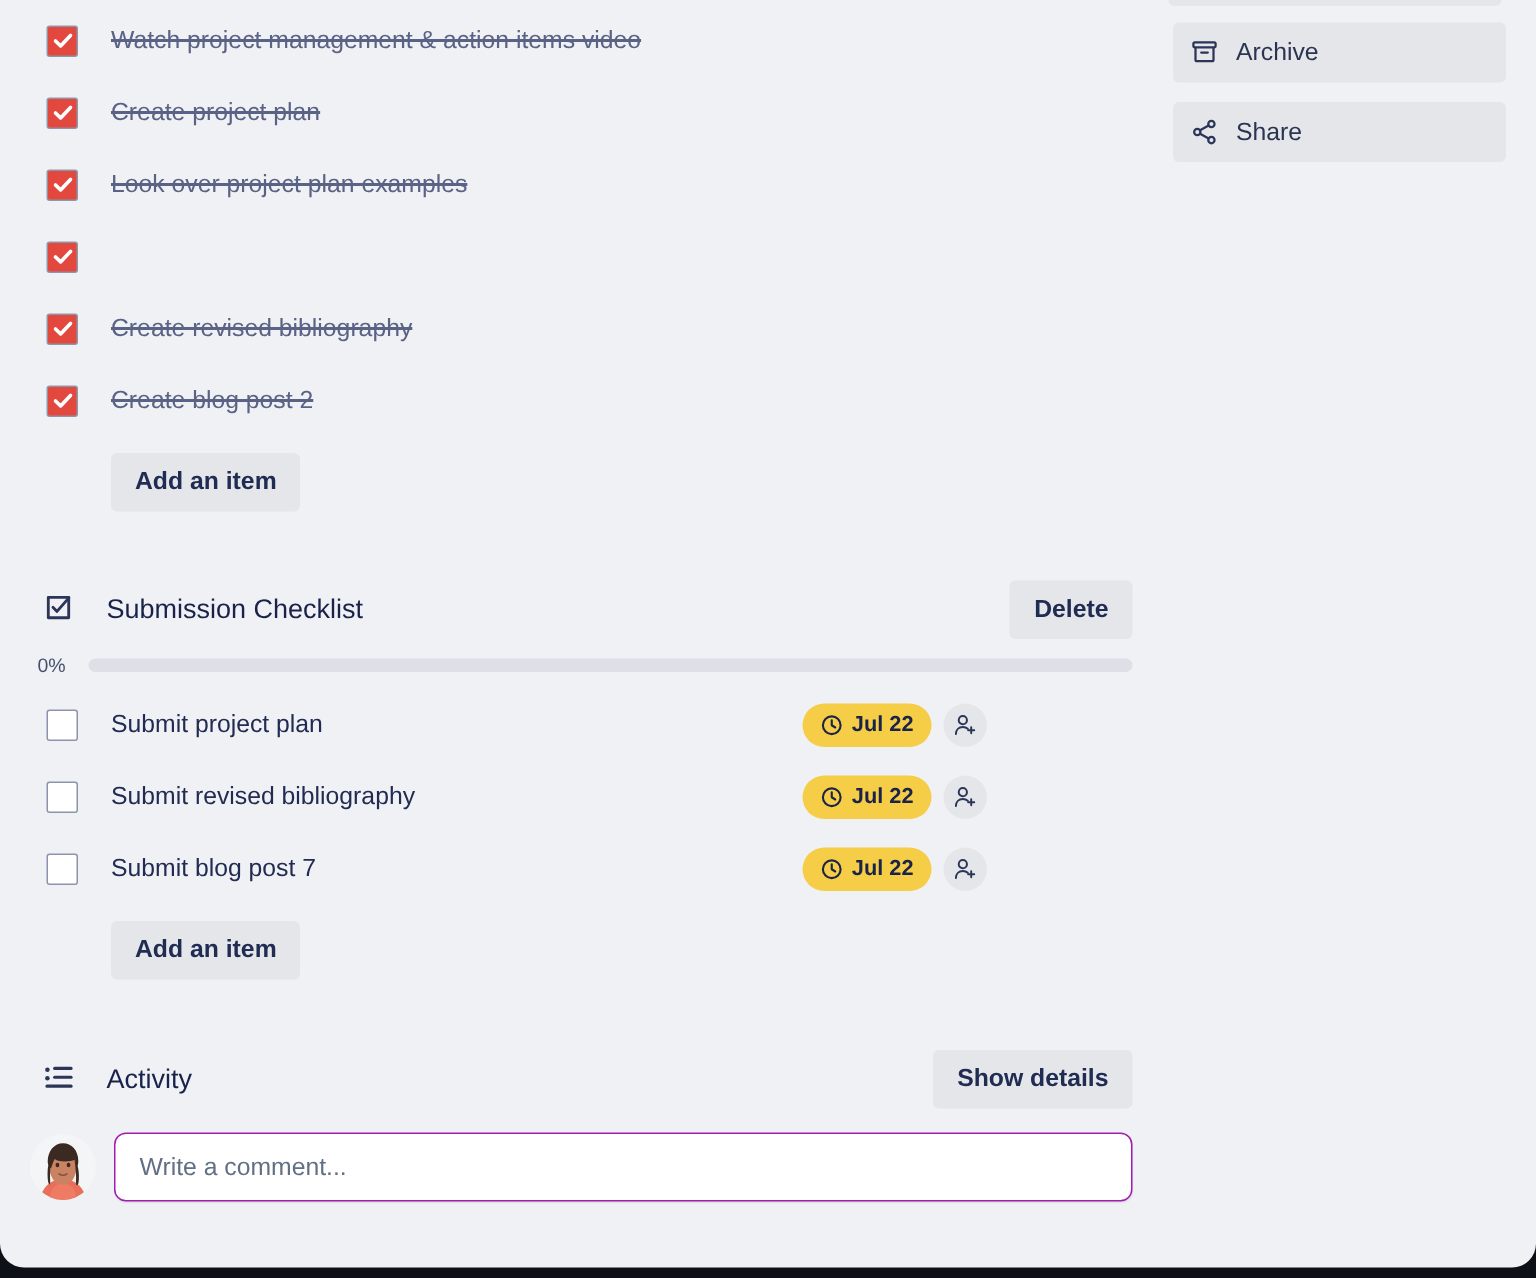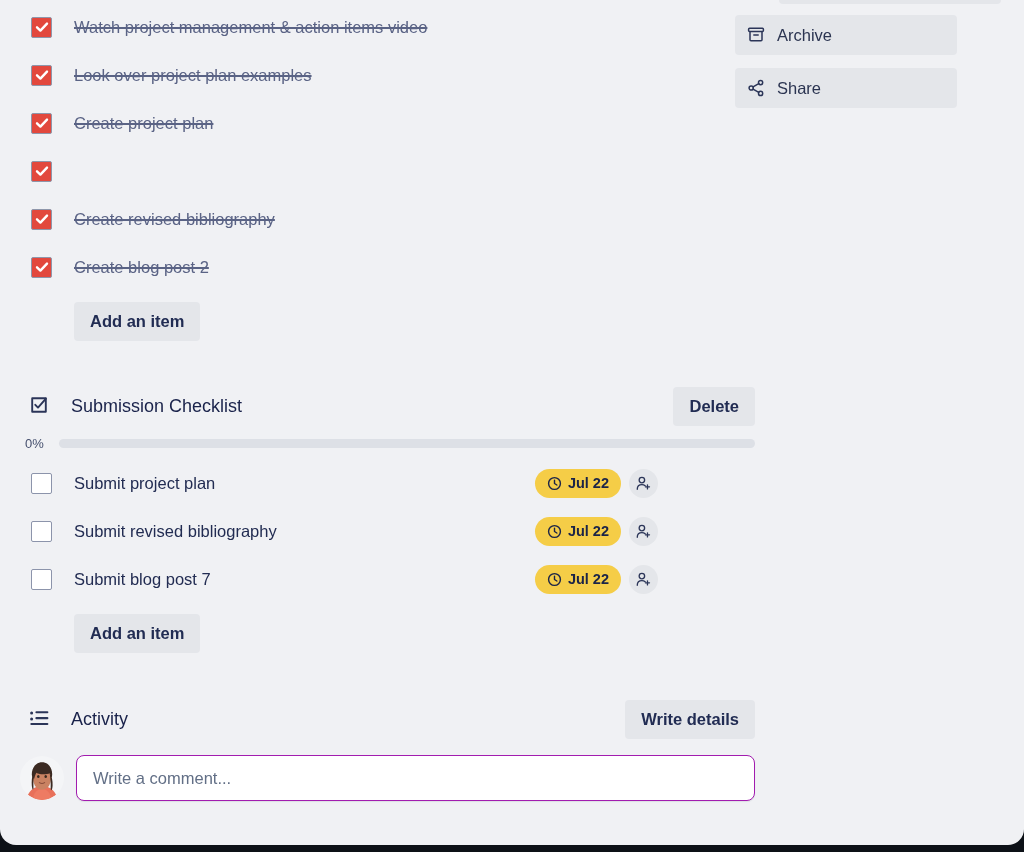--- a/index.html
+++ b/index.html
@@ -31,21 +31,21 @@
 
   
   #content {
     position: absolute;
     left: 0; top: 0;
     width: 770px;
     height: 845px;
   }
   #sidebar {
     position: absolute;
-    left: 735px; top: 0;
+    left: 782px; top: 0;
     width: 222px;
   }
 
   
   .side-btn {
     display: flex;
     align-items: center;
     gap: 12px;
     height: 40px;
     padding: 0 12px;
@@ -252,30 +252,30 @@
           </span>
           <span class="done-label">Watch project management &amp; action items video</span>
         </div>
 
         <div class="done-row">
           <span class="cb-checked">
             <svg width="14" height="14" viewBox="0 0 14 14">
                 <path d="M2 7.3 L5.4 10.6 L12 3.6" fill="none" stroke="#ffffff" stroke-width="2.4" stroke-linecap="round" stroke-linejoin="round"></path>
               </svg>
           </span>
+          <span class="done-label">Create project plan</span>
+        </div>
+
+        <div class="done-row">
+          <span class="cb-checked">
+            <svg width="14" height="14" viewBox="0 0 14 14">
+                <path d="M2 7.3 L5.4 10.6 L12 3.6" fill="none" stroke="#ffffff" stroke-width="2.4" stroke-linecap="round" stroke-linejoin="round"></path>
+              </svg>
+          </span>
           <span class="done-label">Look over project plan examples</span>
-        </div>
-
-        <div class="done-row">
-          <span class="cb-checked">
-            <svg width="14" height="14" viewBox="0 0 14 14">
-                <path d="M2 7.3 L5.4 10.6 L12 3.6" fill="none" stroke="#ffffff" stroke-width="2.4" stroke-linecap="round" stroke-linejoin="round"></path>
-              </svg>
-          </span>
-          <span class="done-label">Create project plan</span>
         </div>
 
         <div class="done-row">
           <span class="cb-checked">
             <svg width="14" height="14" viewBox="0 0 14 14">
                 <path d="M2 7.3 L5.4 10.6 L12 3.6" fill="none" stroke="#ffffff" stroke-width="2.4" stroke-linecap="round" stroke-linejoin="round"></path>
               </svg>
           </span>
         </div>
 
@@ -410,21 +410,21 @@
             <svg width="22" height="22" viewBox="0 0 22 22">
               <circle cx="2.6" cy="5.1" r="1.5" fill="#2B3558"></circle>
               <circle cx="2.6" cy="10.9" r="1.5" fill="#2B3558"></circle>
               <rect x="6.4" y="3.2" width="13" height="2.1" rx="1" fill="#2B3558"></rect>
               <rect x="6.4" y="9.1" width="13" height="2.1" rx="1" fill="#2B3558"></rect>
               <rect x="1.3" y="15" width="18.1" height="2.1" rx="1" fill="#2B3558"></rect>
             </svg>
           </span>
           <span class="sec-title">Activity</span>
           <span class="sec-right">
-            <button class="grey-btn">Write details</button>
+            <button class="grey-btn">Show details</button>
           </span>
         </div>
 
         <div class="comment-row">
           <span class="avatar">
             <svg width="44" height="44" viewBox="0 0 44 44">
               <defs>
                 <clipPath id="avclip">
                     <circle cx="22" cy="22" r="22"></circle>
                   </clipPath>

